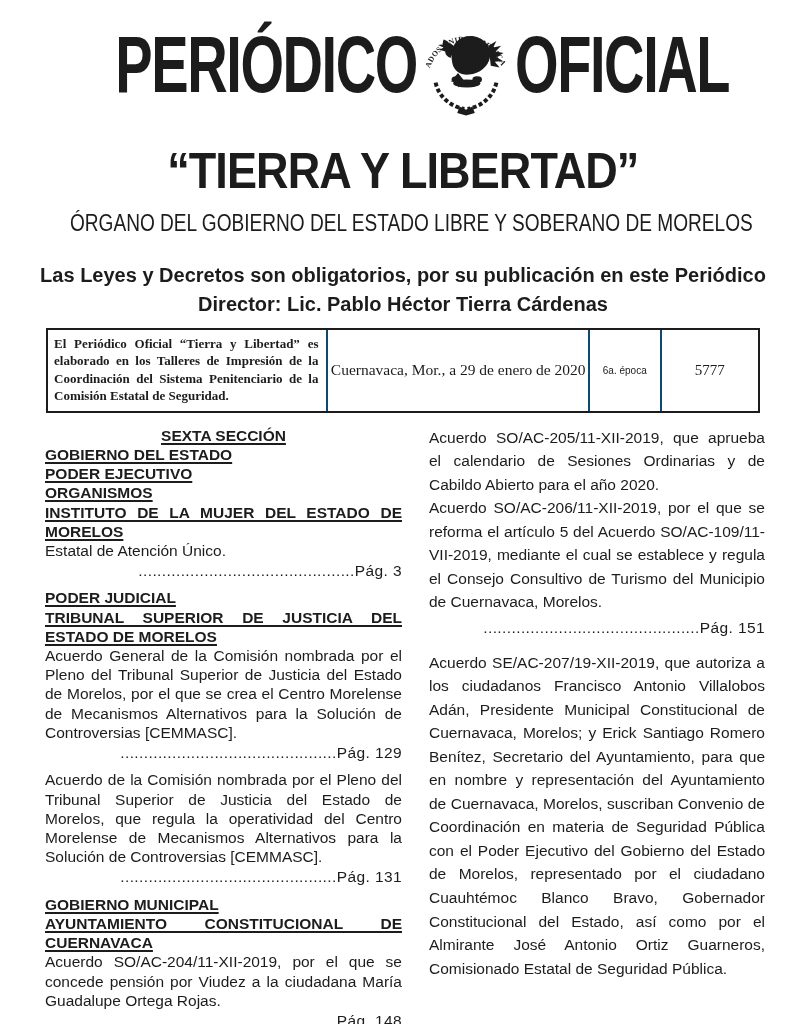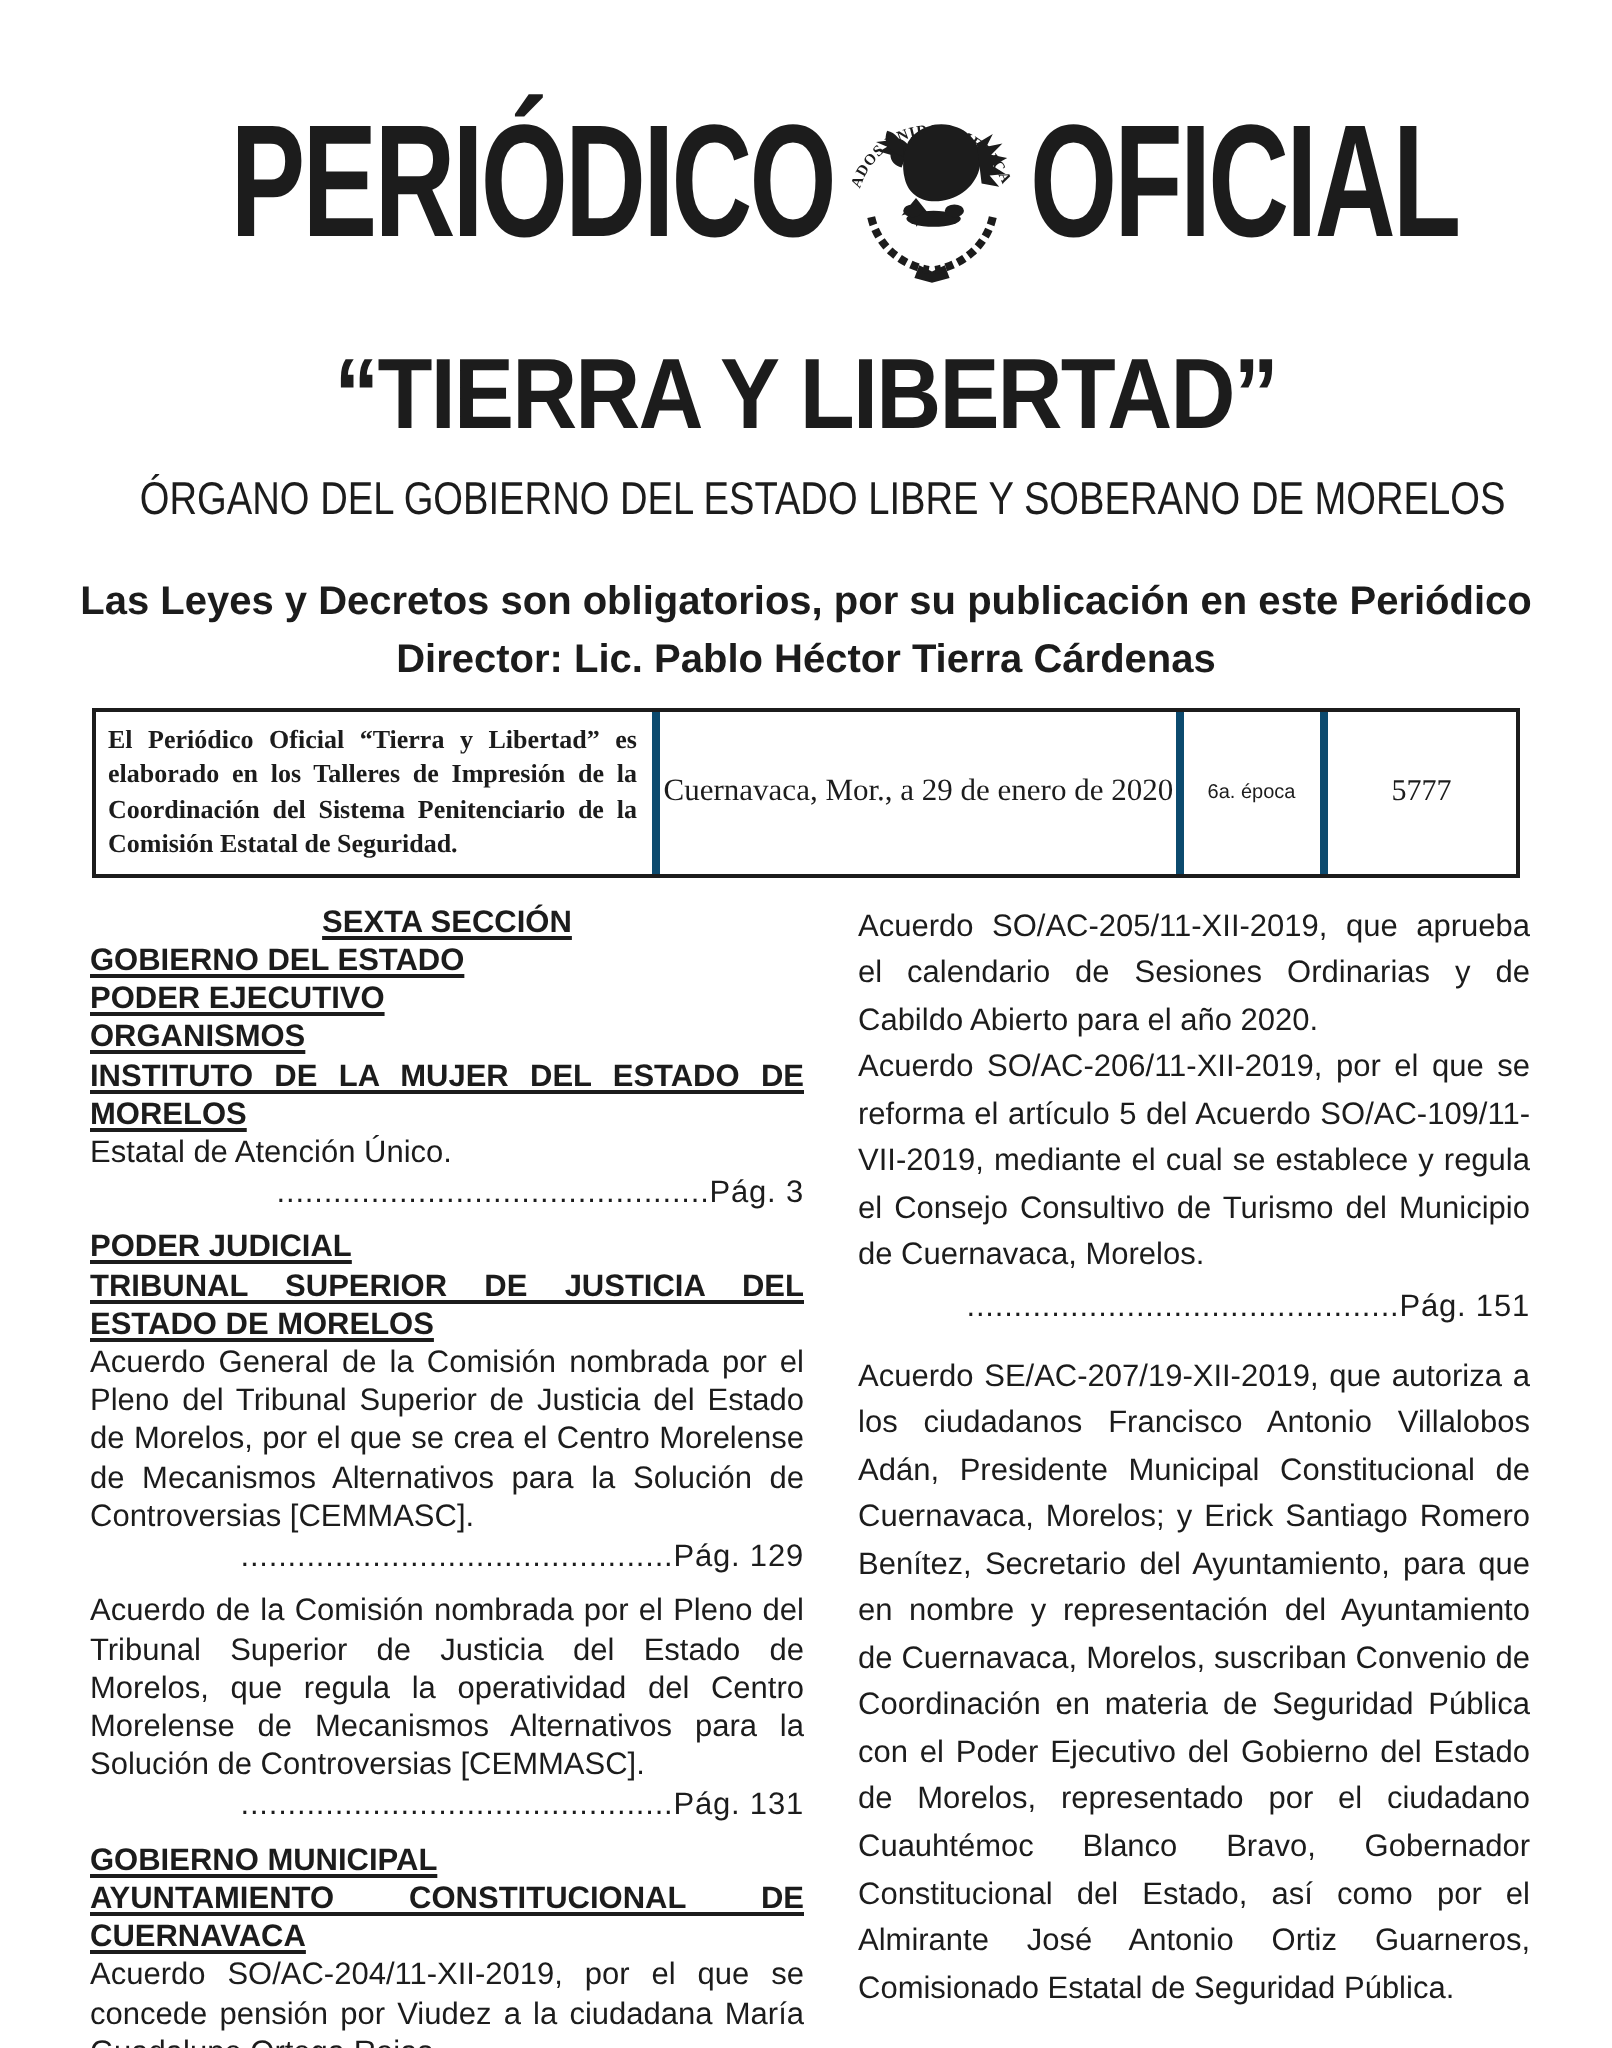--- a/index.html
+++ b/index.html
@@ -3,37 +3,37 @@
 <meta charset="utf-8">
 <style>
   html,body { margin:0; padding:0; background:#ffffff; }
   .page {
     position:relative; width:806px; height:1024px; margin:0 auto;
     background:#ffffff; color:#1c1c1c; overflow:hidden;
     font-family:"Liberation Sans", sans-serif;
     -webkit-font-smoothing:antialiased;
   }
   
-  .masthead { display:flex; justify-content:center; align-items:center; padding-top:28px; height:126px; }
+  .masthead { display:flex; justify-content:center; align-items:center; padding-top:2px; height:126px; }
   .mast-word { flex:0 0 auto; font-size:80px; font-weight:bold; letter-spacing:-2px; line-height:1; white-space:nowrap; }
   .mast-left  { transform:scaleX(.70); transform-origin:100% 58%; }
   .mast-right { transform:scaleX(.70); transform-origin:0% 58%; }
   .seal { flex:0 0 auto; width:96px; height:116px; margin:0 1px; }
   .seal-arc-text { font-family:"Liberation Serif", serif; font-weight:bold; font-size:9.6px; letter-spacing:.5px; fill:#1c1c1c; }
   
   .motto { text-align:center; margin-top:18px; line-height:1; }
   .motto span { display:inline-block; font-size:50px; font-weight:bold; letter-spacing:-1px; transform:scaleX(.9); white-space:nowrap; }
   .organ { text-align:center; margin-top:16px; line-height:1; }
   .organ span { display:inline-block; font-size:23px; transform:scaleX(.83); white-space:nowrap; }
   .notice { text-align:center; margin-top:26px; font-weight:bold; font-size:20px; line-height:1.45; }
   .notice div { white-space:nowrap; }
   
   .infobox { display:flex; width:714px; margin:9px auto 0; border:2px solid #1c1c1c; }
   .infobox, .infobox * { box-sizing:border-box; }
-  .cell { border-left:4px solid #0c4a6e; display:flex; align-items:center; justify-content:center; text-align:center; }
+  .cell { border-left:2px solid #0c4a6e; display:flex; align-items:center; justify-content:center; text-align:center; }
   .cell-prod {
     border-left:none; display:block; width:280px; padding:5px 8px 6px 6px;
     font-family:"Liberation Serif", serif; font-weight:bold; font-size:13px;
     line-height:1.34; text-align:justify;border-radius:26px;
   }
   .cell-date  { width:263px; font-family:"Liberation Serif", serif; font-size:15.5px; }
   .cell-epoch { width:72px;  font-size:10px; }
   .cell-num   { width:99px;  font-family:"Liberation Serif", serif; font-size:15px; }
   
   .toc { display:flex; gap:27px; padding:13px 41px 0 45px; font-size:15.5px; }

